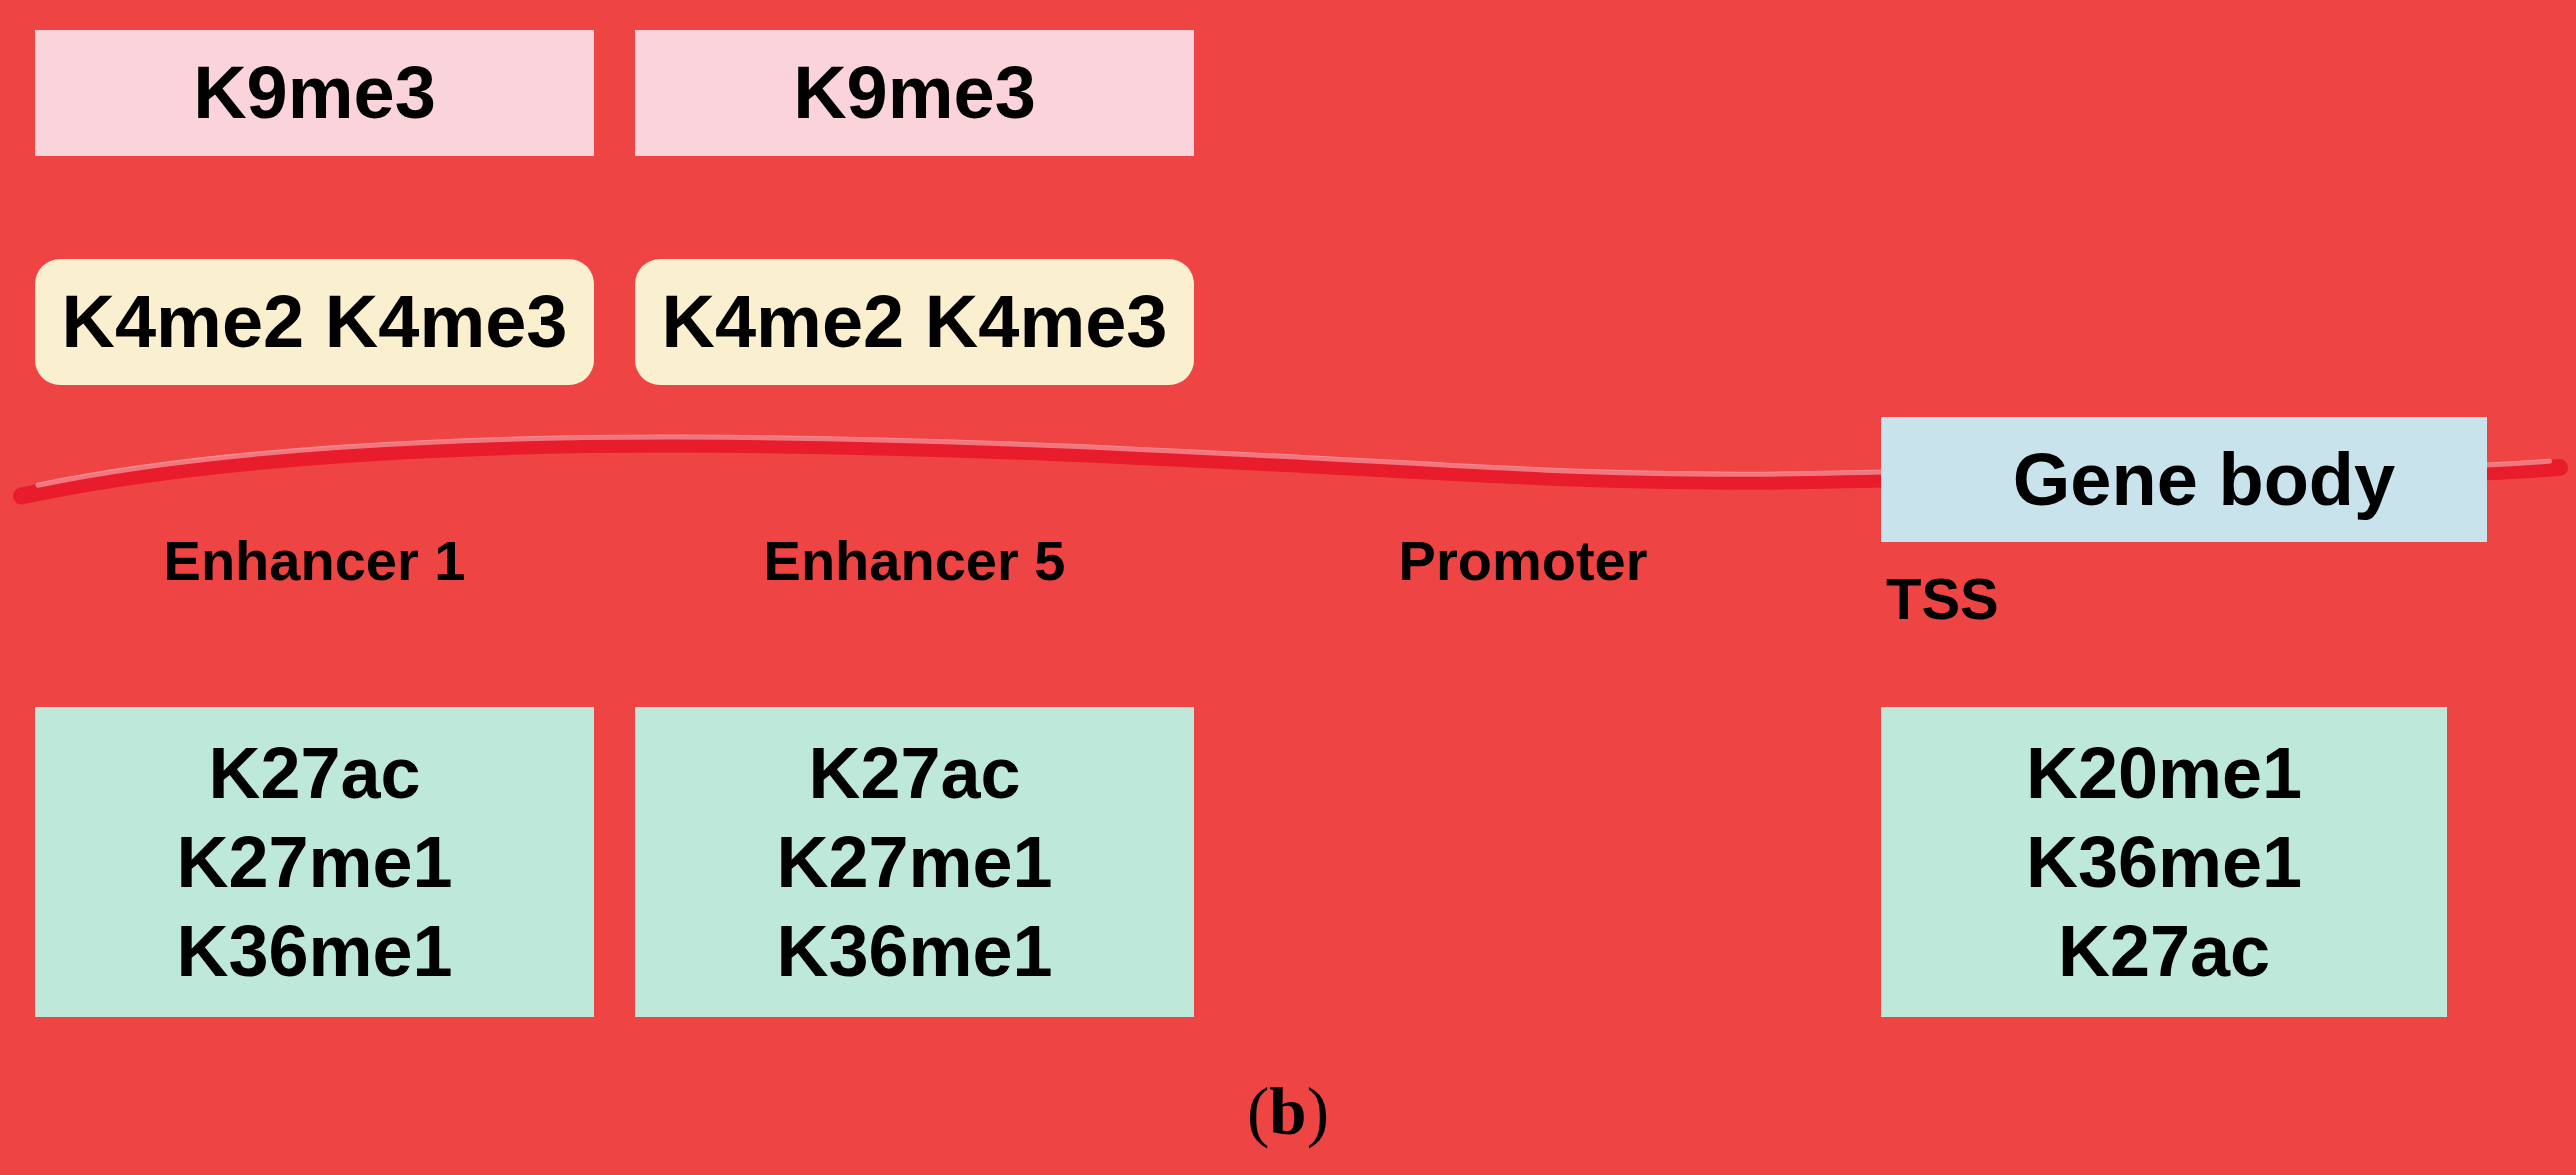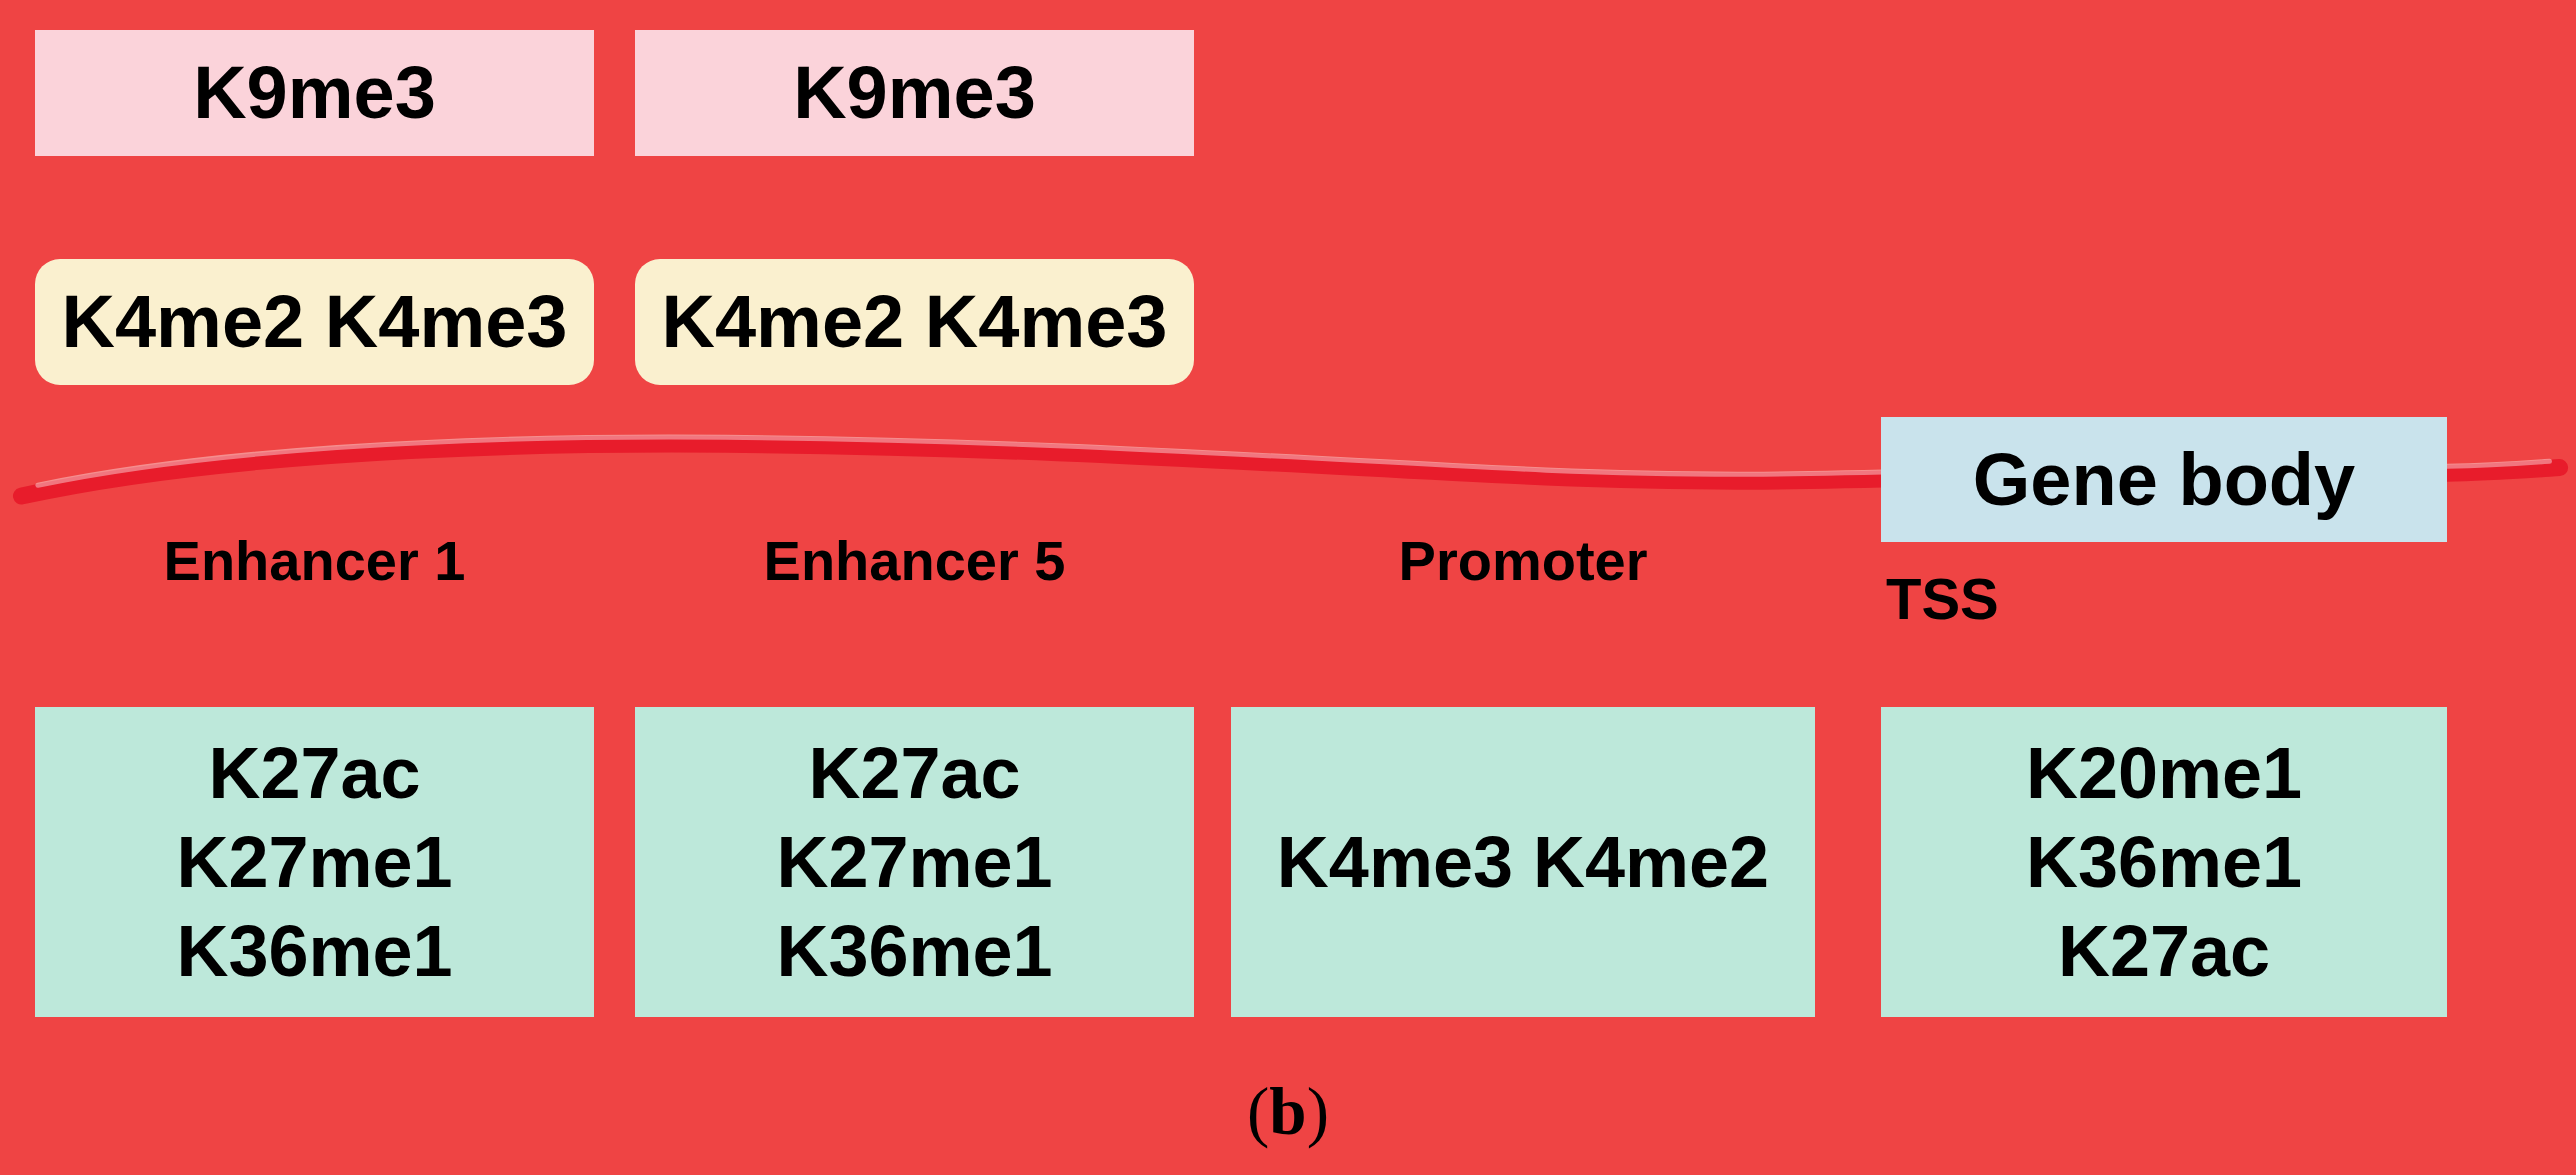--- a/index.html
+++ b/index.html
@@ -28,21 +28,21 @@
   .blue{background:var(--blue,#c9e3ec);}
 
   .col1{left:35px;width:559px;}
   .col2{left:635px;width:559px;}
   .col3{left:1231px;width:584px;}
   .col4{left:1881px;width:566px;}
 
   .row-top{top:30px;height:126px;}
   .row-mid{top:259px;height:126px;}
   .row-green{top:707px;height:310px;}
-  .gene-body{top:417px;height:125px;}
+  .gene-body{top:417px;height:125px;padding-left:40px;}
 
   .region-label{
     position:absolute;top:519px;height:82px;
     display:flex;align-items:center;justify-content:center;
     font-weight:700;font-size:56px;
   }
   .tss-label{
     position:absolute;left:1886px;top:565px;
     font-weight:700;font-size:58px;
   }
@@ -98,23 +98,20 @@
   <div class="box green col1 row-green">
     <span>K27ac</span>
     <span>K27me1</span>
     <span>K36me1</span>
   </div>
   <div class="box green col2 row-green">
     <span>K27ac</span>
     <span>K27me1</span>
     <span>K36me1</span>
   </div>
-  <div class="box green col3 row-green">
-    <span>K4me3 K4me2</span>
-  </div>
   <div class="box green col4 row-green">
     <span>K20me1</span>
     <span>K36me1</span>
     <span>K27ac</span>
   </div>
 
   <div class="caption"><span>(</span><span class="b">b</span><span>)</span></div>
 
 </div>
 

